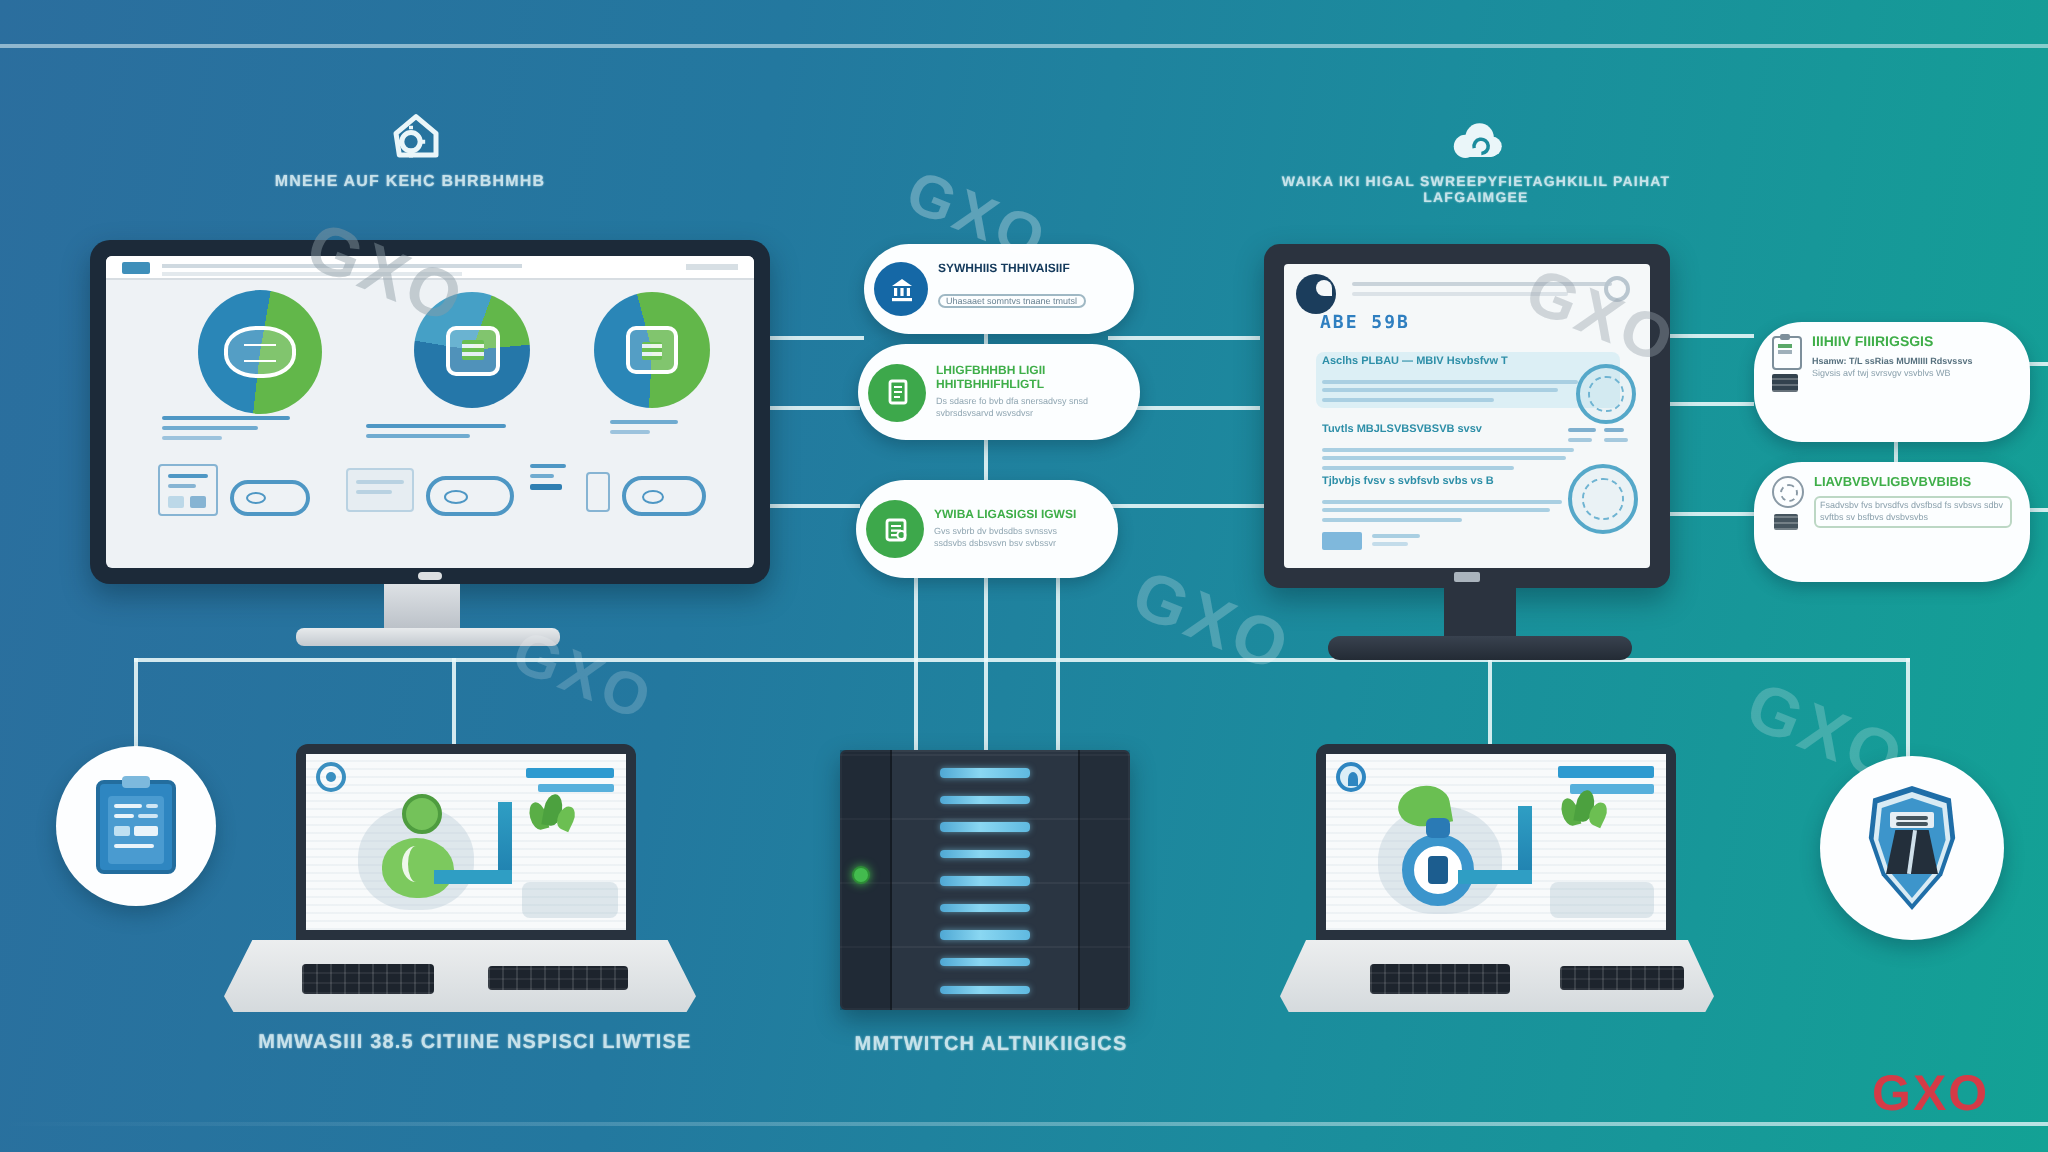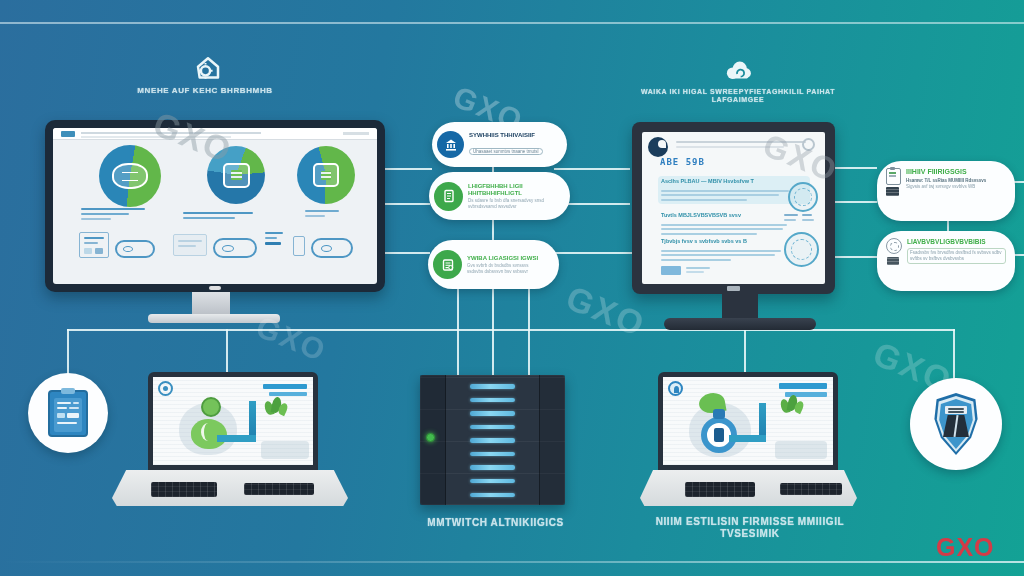--- a/index.html
+++ b/index.html
@@ -411,22 +411,22 @@
         <div class="abs" style="left:112px;top:64px;width:52px;height:18px;background:rgba(160,185,200,.3);border-radius:4px"></div>
       </div>
     </div>
     <div class="abs" style="left:640px;top:470px;width:217px;height:36px;background:linear-gradient(#eceeef,#d5dadd);
         clip-path:polygon(6% 0,94% 0,100% 78%,98% 100%,2% 100%,0 78%);z-index:5">
       <div class="kb" style="left:45px;top:12px;width:70px;height:15px"></div>
       <div class="kb" style="left:140px;top:13px;width:62px;height:12px"></div>
     </div>
   </div>
 
+  <div class="abs footer-cap garble" style="left:105px;top:516px;width:265px;font-size:10px">MMWASIII 38.5 CITIINE NSPISCI LIWTISE</div>
   <div class="abs footer-cap garble" style="left:398px;top:517px;width:195px;font-size:10px">MMTWITCH ALTNIKIIGICS</div>
-  <div class="abs footer-cap garble" style="left:625px;top:516px;width:250px;font-size:10px">NIIIM ESTILISIN FIRMISSE MMIIIGIL TVSESIMIK</div>
 
   <span class="wm" style="left:152px;top:118px;font-size:34px;color:rgba(140,155,165,.45)">GXO</span>
   <span class="wm" style="left:452px;top:92px;font-size:30px;color:rgba(255,255,255,.28)">GXO</span>
   <span class="wm" style="left:762px;top:140px;font-size:32px;color:rgba(150,160,170,.4)">GXO</span>
   <span class="wm" style="left:255px;top:322px;font-size:30px;color:rgba(255,255,255,.18)">GXO</span>
   <span class="wm" style="left:565px;top:292px;font-size:34px;color:rgba(255,255,255,.22)">GXO</span>
   <span class="wm" style="left:872px;top:348px;font-size:34px;color:rgba(255,255,255,.2)">GXO</span>
 
   <div class="abs" style="left:936px;top:533px;font-size:25px;font-weight:bold;color:#d43b47;letter-spacing:1px;z-index:25;font-family:'Liberation Sans',sans-serif">GXO</div>
 

